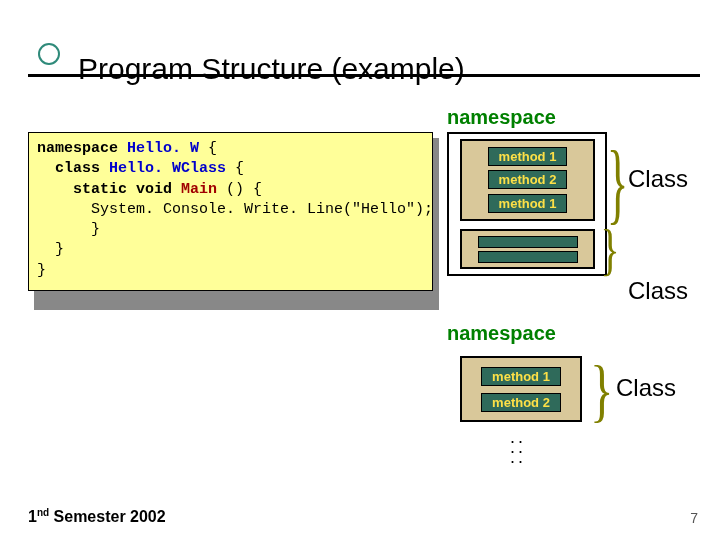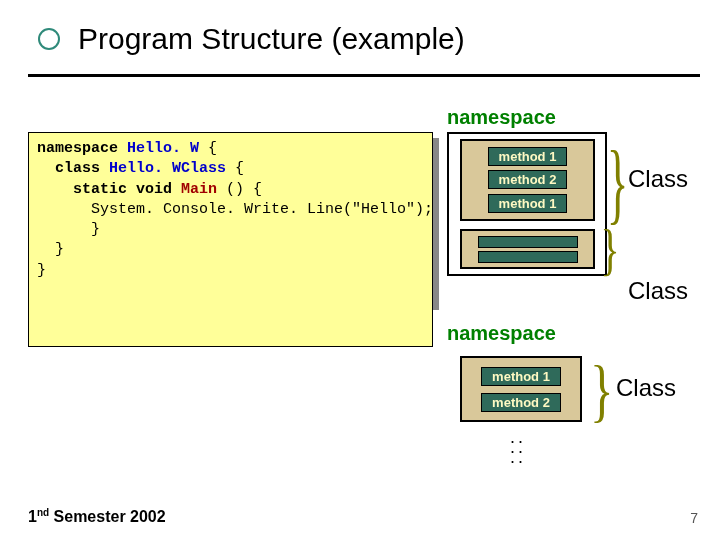--- a/index.html
+++ b/index.html
@@ -21,20 +21,21 @@
     height: 22px;
     border: 2px solid #2f8a7a;
     border-radius: 50%;
     margin-right: 18px;
     flex-shrink: 0;
   }
   .title {
     font-size: 30px;
     color: #000;
     font-weight: 400;
+    margin-top: 30px;
   }
   .hr {
     position: absolute;
     left: 28px;
     top: 74px;
     height: 3px;
     background: #000;
     width: 672px;
   }
   .ns-label-1 {
@@ -63,21 +64,21 @@
     border: 2px solid #000;
     background: #d9c89a;
     display: flex;
     flex-direction: column;
     align-items: center;
     justify-content: space-around;
     padding: 4px 0;
   }
   .method-pill {
     background: #2f6a5a;
-    color: #fef9c3;
+    color: #fde047;
     font-size: 13px;
     font-weight: bold;
     padding: 1px 10px;
     border: 1px solid #000;
   }
   .class-label-1 {
     position: absolute;
     left: 628px;
     top: 165px;
     font-size: 24px;
@@ -168,21 +169,21 @@
     top: 138px;
     width: 405px;
     height: 172px;
     background: #888;
   }
   .code-box {
     position: absolute;
     left: 28px;
     top: 132px;
     width: 405px;
-    height: 215px;
+    height: 159px;
     background: #ffff99;
     border: 1.5px solid #000;
     padding: 6px 8px;
     font-family: "Courier New", monospace;
     font-size: 15px;
     line-height: 1.35;
     white-space: pre;
   }
   .kw { font-weight: bold; color: #000; }
   .cls { font-weight: bold; color: #0000cc; }

